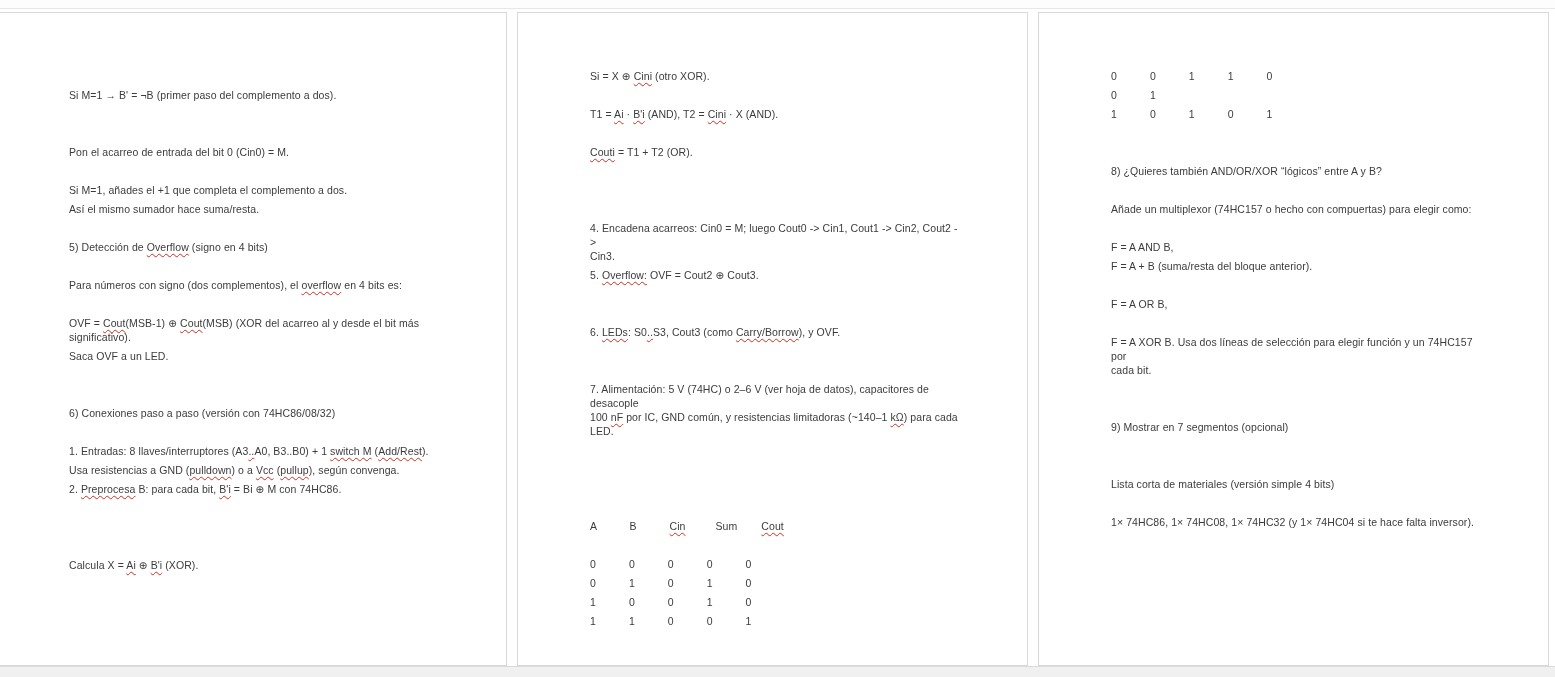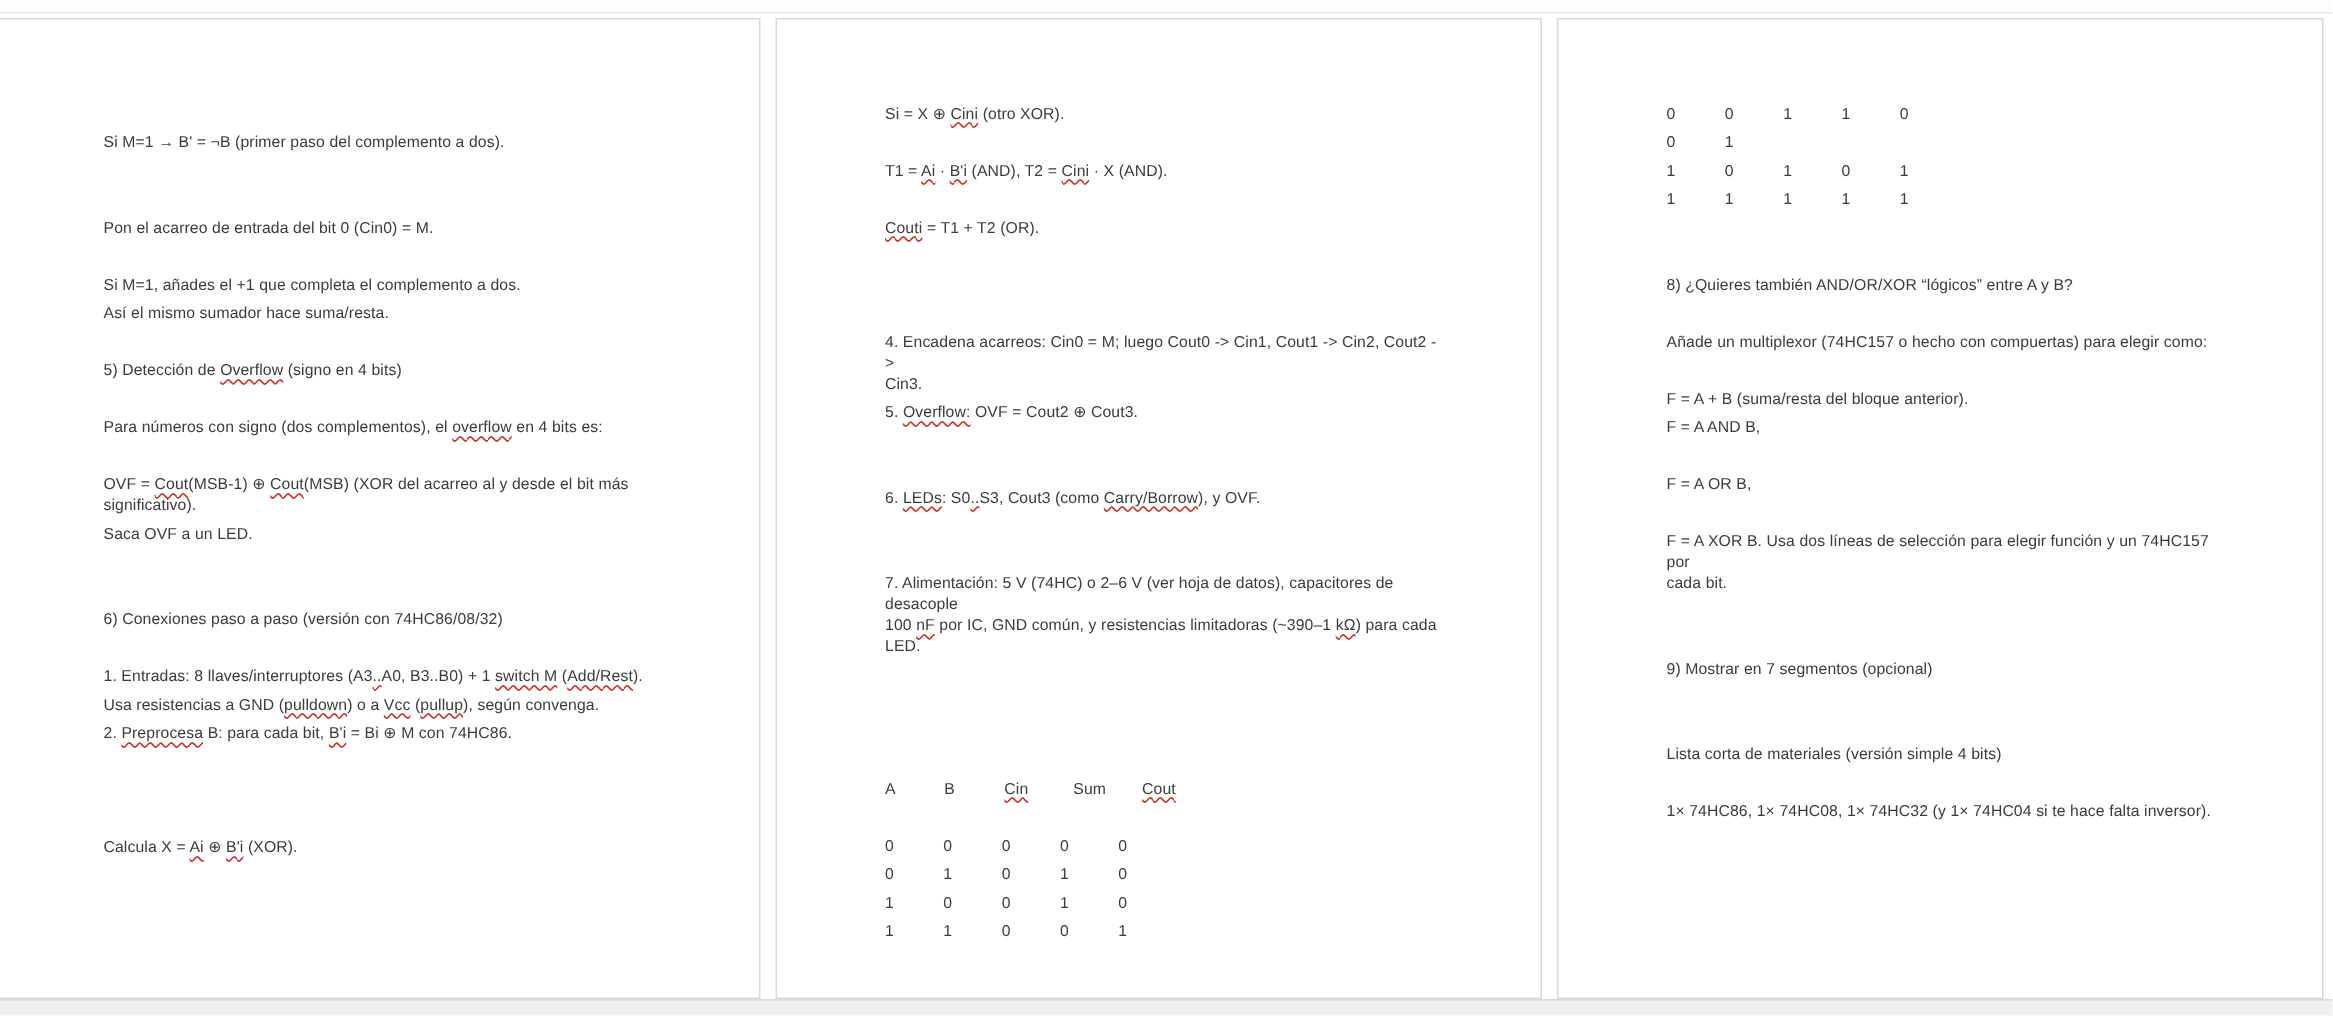--- a/index.html
+++ b/index.html
@@ -60,48 +60,47 @@
           <p>&nbsp;</p>
           <p><span>4. Encadena acarreos: Cin0 = M; luego Cout0 -&gt; Cin1, Cout1 -&gt; Cin2, Cout2 -&gt;
 Cin3.</span></p>
           <p><span>5. </span><span class="sp">Overflow:</span><span> OVF = Cout2 ⊕ Cout3.</span></p>
           <p>&nbsp;</p>
           <p>&nbsp;</p>
           <p><span>6. </span><span class="sp">LEDs</span><span>: S0</span><span class="sp">..</span><span>S3, Cout3 (como </span><span class="sp">Carry/Borrow</span><span>), y OVF.</span></p>
           <p>&nbsp;</p>
           <p>&nbsp;</p>
           <p><span>7. Alimentación: 5 V (74HC) o 2–6 V (ver hoja de datos), capacitores de desacople
-100 </span><span class="sp">nF</span><span> por IC, GND común, y resistencias limitadoras (~390–1 </span><span class="sp">kΩ</span><span>) para cada
+100 </span><span class="sp">nF</span><span> por IC, GND común, y resistencias limitadoras (~140–1 </span><span class="sp">kΩ</span><span>) para cada
 LED.</span></p>
           <p>&nbsp;</p>
           <p>&nbsp;</p>
           <p>&nbsp;</p>
           <p>&nbsp;</p>
           <p><span>A           </span><span>B           </span><span class="sp">Cin</span><span>          </span><span>Sum        </span><span class="sp">Cout</span></p>
           <p>&nbsp;</p>
           <p><span>0           0           0           0           0</span></p>
           <p><span>0           1           0           1           0</span></p>
           <p><span>1           0           0           1           0</span></p>
           <p><span>1           1           0           0           1</span></p>
         </div>
   </div>
       <div class="page">
     <div class="page-body">
           <p><span>0           0           1           1           0</span></p>
           <p><span>0           1</span></p>
           <p><span>1           0           1           0           1</span></p>
-          <p><span>1           1           1           1           1</span></p>
           <p>&nbsp;</p>
           <p>&nbsp;</p>
           <p><span>8) ¿Quieres también AND/OR/XOR “lógicos” entre A y B?</span></p>
           <p>&nbsp;</p>
           <p><span>Añade un multiplexor (74HC157 o hecho con compuertas) para elegir como:</span></p>
           <p>&nbsp;</p>
+          <p><span>F = A AND B,</span></p>
           <p><span>F = A + B (suma/resta del bloque anterior).</span></p>
-          <p><span>F = A AND B,</span></p>
           <p>&nbsp;</p>
           <p><span>F = A OR B,</span></p>
           <p>&nbsp;</p>
           <p><span>F = A XOR B. Usa dos líneas de selección para elegir función y un 74HC157 por
 cada bit.</span></p>
           <p>&nbsp;</p>
           <p>&nbsp;</p>
           <p><span>9) Mostrar en 7 segmentos (opcional)</span></p>
           <p>&nbsp;</p>
           <p>&nbsp;</p>

